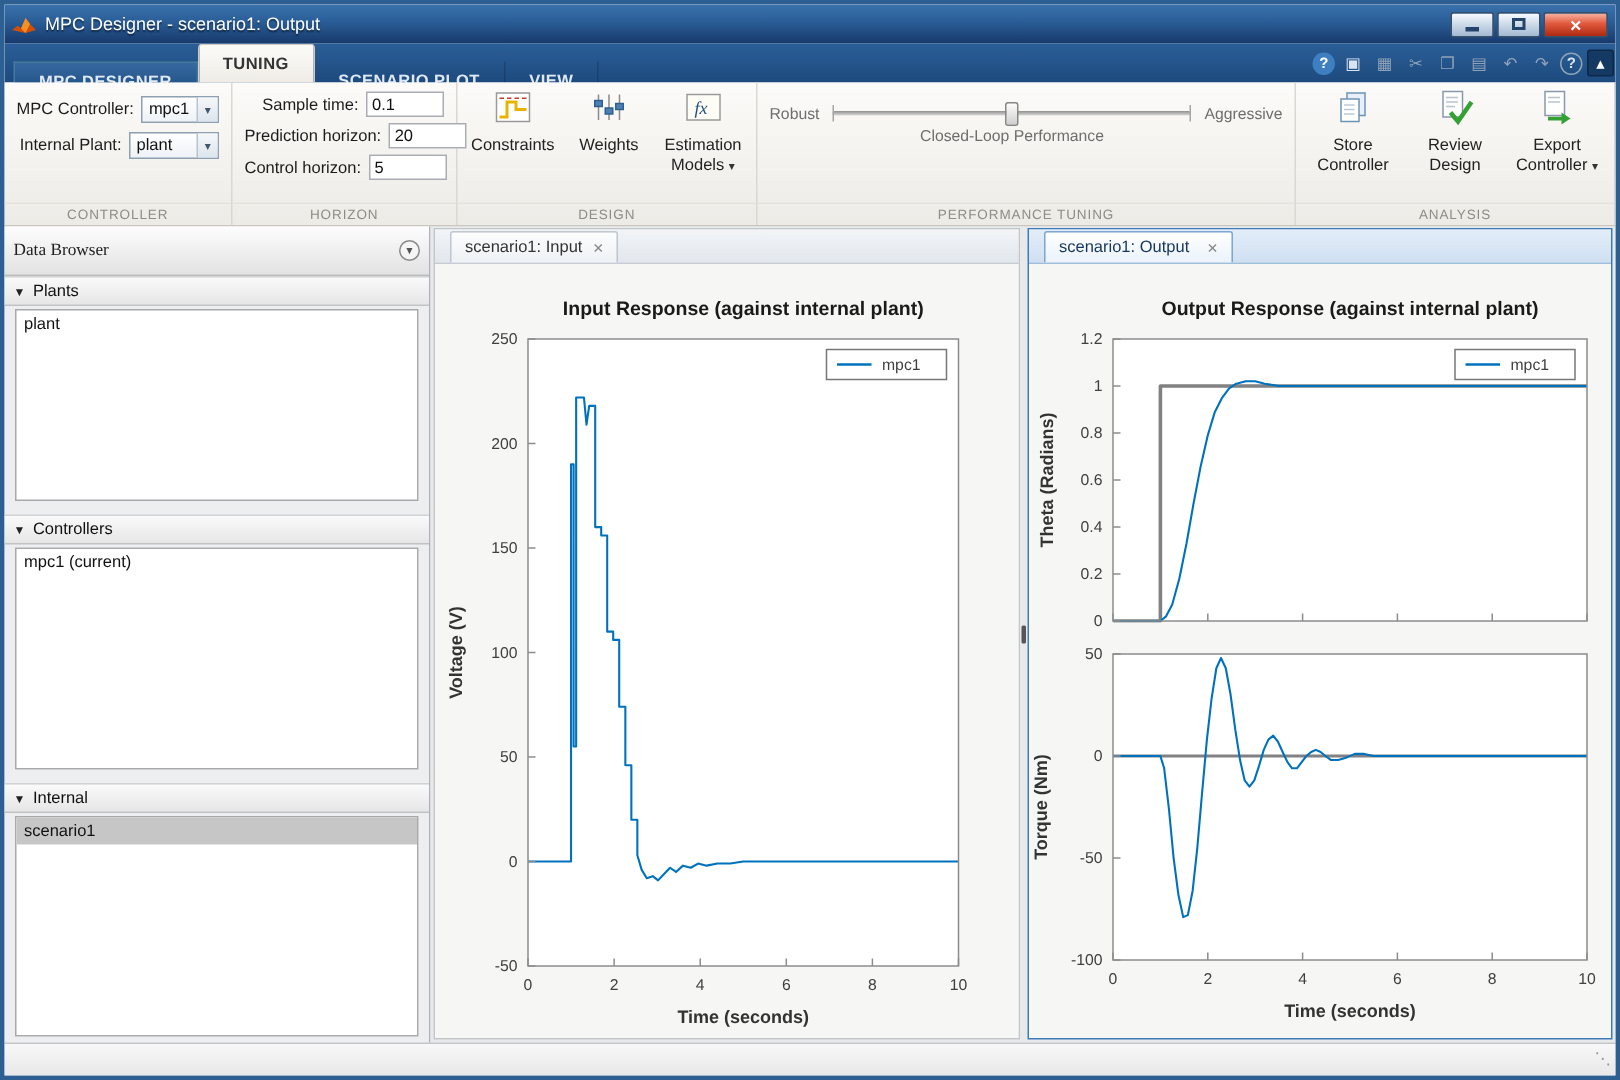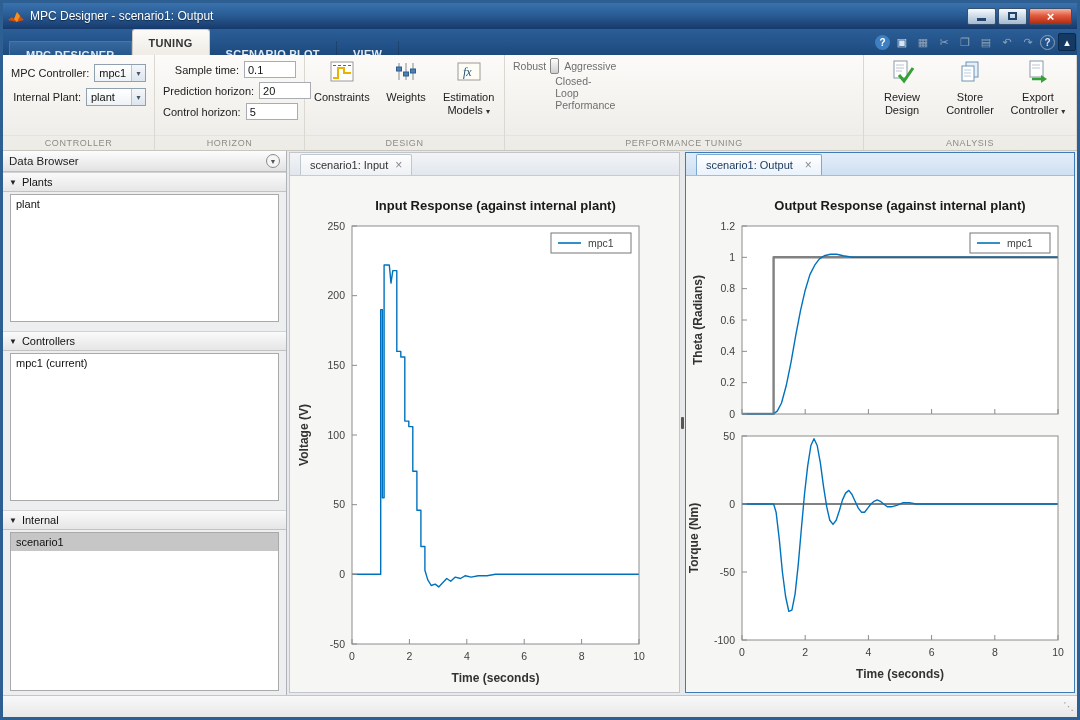--- a/index.html
+++ b/index.html
@@ -38,32 +38,32 @@
   .combo-text{flex:1;padding-left:4px;color:#111;}
   .combo-arrow{width:14px;height:100%;border-left:1px solid #b9c4cf;background:linear-gradient(#f4f7fa,#dde5ed);display:flex;align-items:center;justify-content:center;font-size:8px;color:#44566a;}
   .hz-row{display:flex;align-items:center;margin-bottom:4px;}
   .hz-label{flex:1;text-align:right;font-size:11px;color:#1c1c1c;padding-right:5px;white-space:nowrap;}
   .hz-input{width:52px;height:17px;border:1px solid #a9adb3;font-size:11px;padding:0 3px;font-family:"Liberation Sans",sans-serif;color:#111;background:#fff;}
   .bigbtn-row{display:flex;align-items:flex-start;gap:8px;padding-top:1px;}
   .bigbtn{width:60px;display:flex;flex-direction:column;align-items:center;gap:6px;cursor:pointer;padding:2px 0;border:1px solid transparent;border-radius:2px;}
   .bb-label{font-size:11px;line-height:1.15;text-align:center;color:#222;}
   .dd{font-size:8px;color:#333;}
   
-  .sliders{display:flex;gap:15px;padding-top:2px;}
+  .sliders{display:flex;flex-direction:column;gap:15px;padding-top:12px;}
   .slider-row{display:flex;align-items:flex-start;font-size:10.5px;color:#6e6e6e;}
   .slider-side{padding-top:3px;white-space:nowrap;}
   .slider-mid{flex:1;position:relative;height:34px;margin:0 9px;}
   .slider-track{position:absolute;top:7px;left:0;right:0;height:3px;background:linear-gradient(#8f8f8f,#d9d9d9);border-radius:2px;}
   .slider-endtick{position:absolute;top:3px;width:1px;height:11px;background:#a5a5a5;}
   .slider-handle{position:absolute;top:1px;width:9px;height:16px;background:linear-gradient(#fdfdfd,#cfcfcf);border:1px solid #878787;border-radius:2px;cursor:pointer;}
   .slider-caption{position:absolute;top:18px;width:100%;text-align:center;font-size:10.5px;color:#6e6e6e;}
   
   .main{flex:1;display:flex;min-height:0;}
   .browser{width:284px;flex:0 0 284px;background:#eceef0;border-right:1px solid #aeb2b6;display:flex;flex-direction:column;}
-  .browser-header{height:21px;background:linear-gradient(#fdfdfd,#e2e2e2);border-bottom:1px solid #bdbdbd;display:flex;align-items:center;padding:0 6px;}
+  .browser-header{height:33px;background:linear-gradient(#fdfdfd,#e2e2e2);border-bottom:1px solid #bdbdbd;display:flex;align-items:center;padding:0 6px;font-family:Liberation Serif, serif;}
   .browser-title{font-size:11.5px;color:#222;flex:1;}
   .browser-collapse{width:14px;height:14px;border:1px solid #8a8a8a;border-radius:50%;display:flex;align-items:center;justify-content:center;font-size:7px;color:#555;cursor:pointer;background:#f5f5f5;}
   .db-section-header{height:20px;background:linear-gradient(#fafafa,#e6e6e6);border-top:1px solid #d2d2d2;border-bottom:1px solid #c2c2c2;display:flex;align-items:center;padding:0 6px;gap:5px;cursor:pointer;}
   .db-arrow{font-size:8px;color:#222;}
   .db-section-title{font-size:11px;color:#111;}
   .db-list{background:#fff;border:1px solid #a9a9a9;margin:2px 7px 9px 7px;overflow:hidden;}
   .db-list.plants{height:128px;}
   .db-list.controllers{height:148px;}
   .db-list.scenarios{flex:1;margin-bottom:4px;}
   .db-item{font-size:11px;color:#111;padding:3px 5px;cursor:pointer;}
@@ -222,37 +222,37 @@
           <span class="slider-side">Aggressive</span>
         </div>
       </div>
       <div class="rsec-label">PERFORMANCE TUNING</div>
     </div>
 
     <div class="rsec" style="flex:1;">
       <div class="rsec-content bigbtn-row">
         <div class="bigbtn">
           <svg width="26" height="26" viewBox="0 0 26 26">
+            <rect x="9" y="3" width="12" height="15" fill="#e7f0f9" stroke="#6f93b5"></rect>
+            <rect x="5" y="7" width="12" height="15" fill="#fff" stroke="#6f93b5"></rect>
+            <line x1="7" y1="11" x2="14" y2="11" stroke="#b9c9d9"></line>
+            <line x1="7" y1="14" x2="14" y2="14" stroke="#b9c9d9"></line>
+            <line x1="7" y1="17" x2="14" y2="17" stroke="#b9c9d9"></line>
+          </svg>
+          <div class="bb-label"><span>Store Controller</span></div>
+        </div>
+        <div class="bigbtn">
+          <svg width="26" height="26" viewBox="0 0 26 26">
             <rect x="5" y="2" width="13" height="17" fill="#fff" stroke="#8899aa"></rect>
             <line x1="7" y1="6" x2="15" y2="6" stroke="#b9c4cf"></line>
             <line x1="7" y1="9" x2="15" y2="9" stroke="#b9c4cf"></line>
             <line x1="7" y1="12" x2="13" y2="12" stroke="#b9c4cf"></line>
             <path d="M10 16 L15 22 L24 9" fill="none" stroke="#35a135" stroke-width="3"></path>
           </svg>
           <div class="bb-label"><span>Review Design</span></div>
-        </div>
-        <div class="bigbtn">
-          <svg width="26" height="26" viewBox="0 0 26 26">
-            <rect x="9" y="3" width="12" height="15" fill="#e7f0f9" stroke="#6f93b5"></rect>
-            <rect x="5" y="7" width="12" height="15" fill="#fff" stroke="#6f93b5"></rect>
-            <line x1="7" y1="11" x2="14" y2="11" stroke="#b9c9d9"></line>
-            <line x1="7" y1="14" x2="14" y2="14" stroke="#b9c9d9"></line>
-            <line x1="7" y1="17" x2="14" y2="17" stroke="#b9c9d9"></line>
-          </svg>
-          <div class="bb-label"><span>Store Controller</span></div>
         </div>
         <div class="bigbtn">
           <svg width="26" height="26" viewBox="0 0 26 26">
             <rect x="5" y="2" width="13" height="16" fill="#fff" stroke="#8899aa"></rect>
             <line x1="7" y1="6" x2="15" y2="6" stroke="#b9c4cf"></line>
             <line x1="7" y1="9" x2="15" y2="9" stroke="#b9c4cf"></line>
             <path d="M7 20 H17" stroke="#35a135" stroke-width="2.5" fill="none"></path>
             <path d="M16 16 L22 20 L16 24 Z" fill="#35a135"></path>
           </svg>
           <div class="bb-label"><span>Export Controller</span> <span class="dd">▾</span></div>

